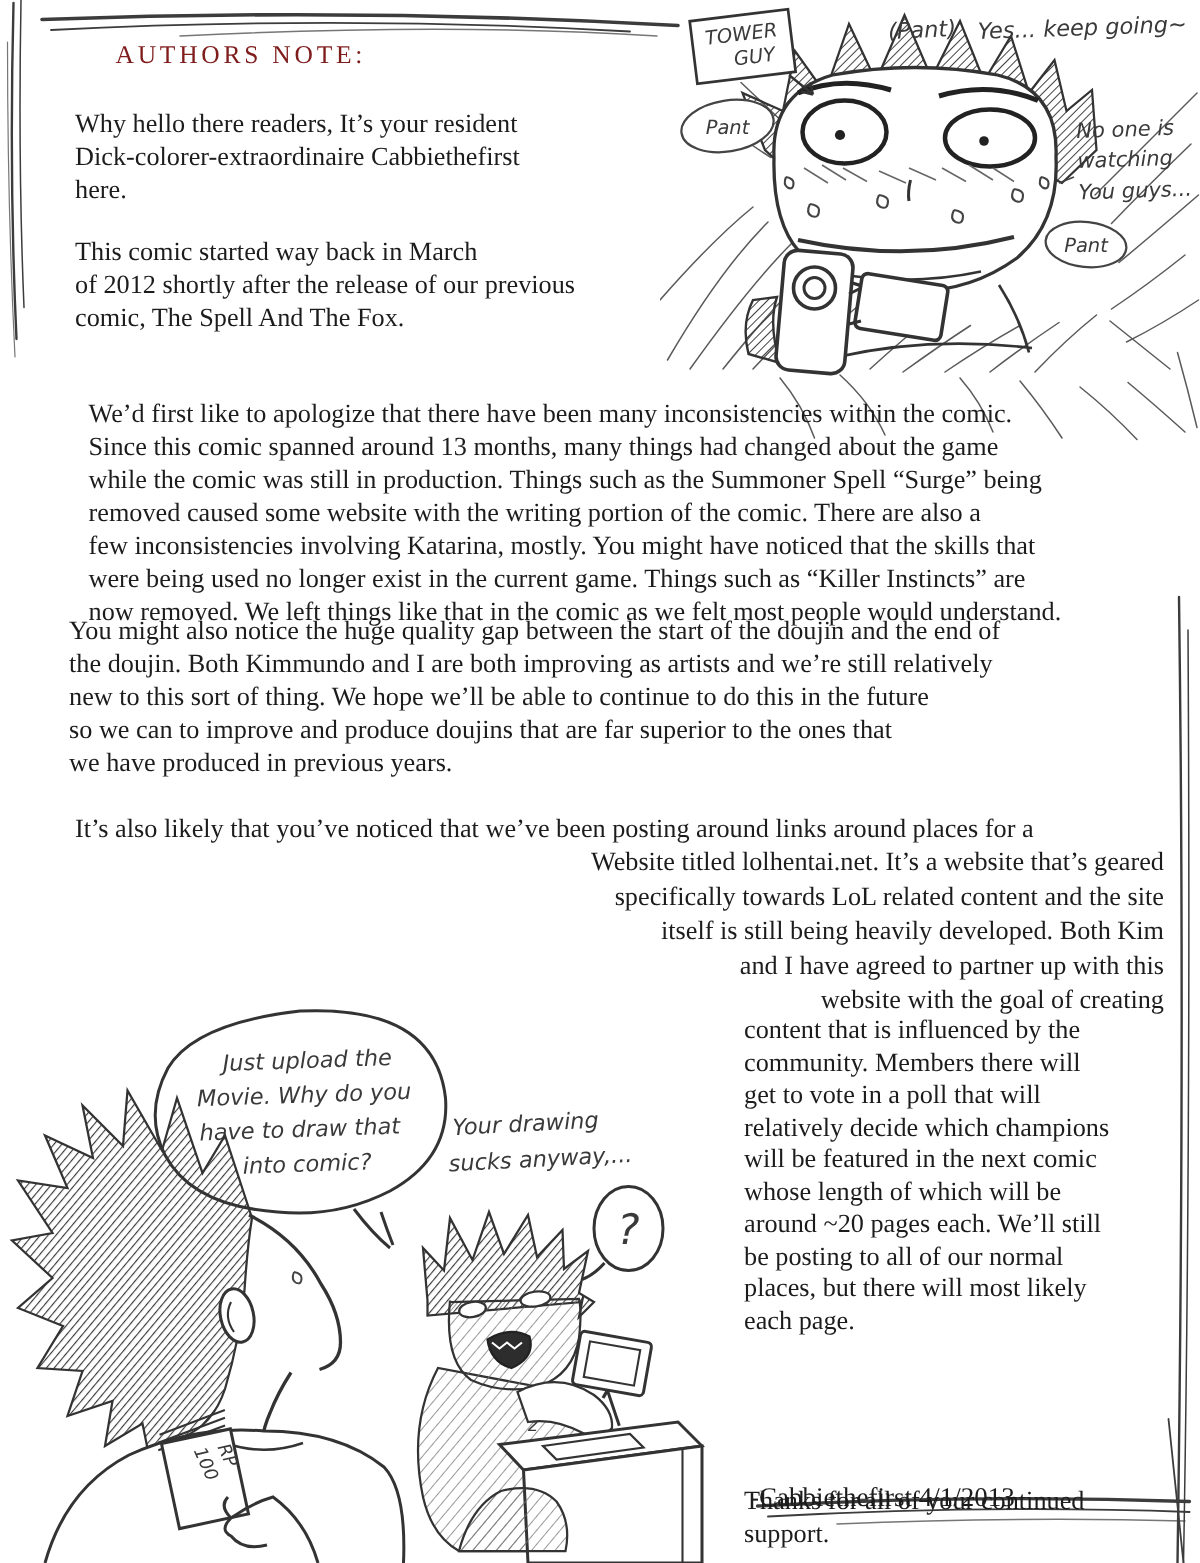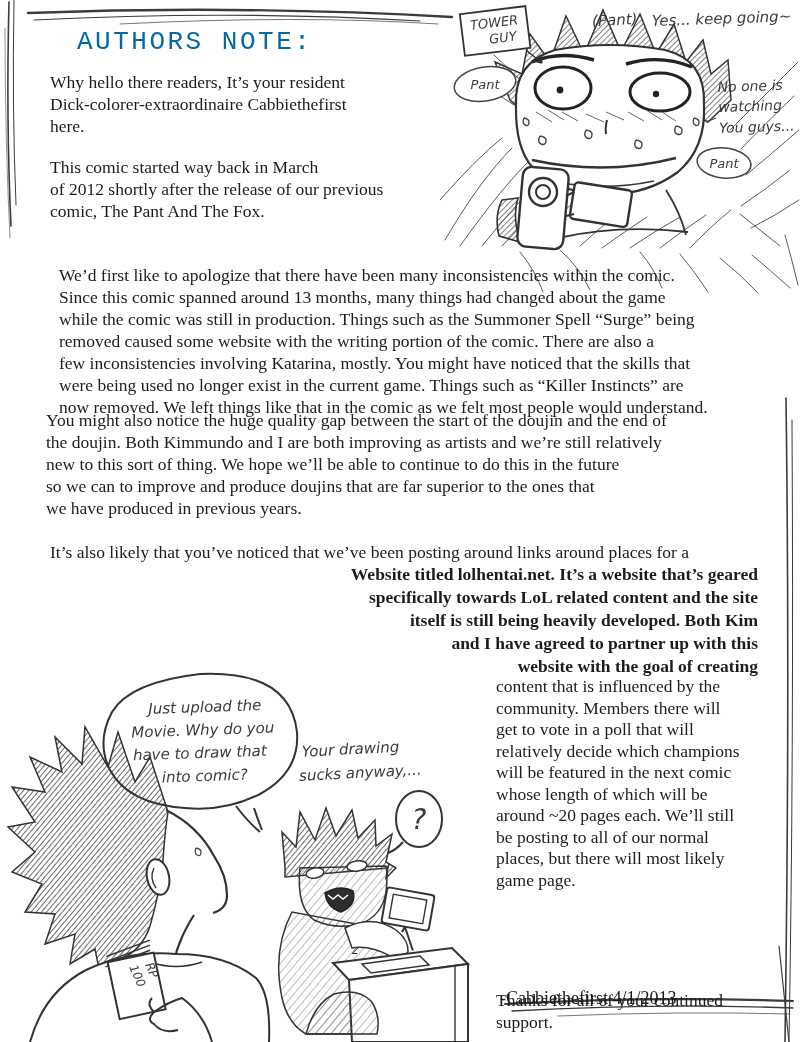--- a/index.html
+++ b/index.html
@@ -1,19 +1,19 @@
 <!DOCTYPE html>
 <html><head>
 <meta charset="utf-8">
 <style>
   html,body{margin:0;padding:0;background:#e8e8e8;}
   .page{position:relative;width:800px;height:1042px;background:#ffffff;overflow:hidden;
         font-family:"Liberation Serif",serif;color:#1c1c1c;margin:0 auto;}
   .abs{position:absolute;}
-  .title{font-size:26px;letter-spacing:2.5px;color:#0369a1;font-family:Liberation Mono, monospace;}
+  .title{font-size:17px;letter-spacing:2.5px;color:#7f1d1d;}
   .body-text{font-size:17.5px;line-height:22px;white-space:nowrap;}
   .lh21{line-height:21.5px;}
   .lh23{line-height:23px;}
   .wrap-right{text-align:right;}
   .sig{font-size:18px;text-align:left;white-space:nowrap;margin-top:14px;}
   svg{display:block;}
   .sketch-layer{pointer-events:none;}
   text.hand{font-family:"DejaVu Sans",sans-serif;font-style:italic;fill:#3a3a3a;}
 </style>
 </head>
@@ -235,21 +235,21 @@
 
   <div class="abs body-text" style="left:50px;top:71px;">
     <div>Why hello there readers, It’s your resident</div>
     <div>Dick-colorer-extraordinaire Cabbiethefirst</div>
     <div>here.</div>
   </div>
 
   <div class="abs body-text" style="left:50px;top:156px;">
     <div>This comic started way back in March</div>
     <div>of 2012 shortly after the release of our previous</div>
-    <div>comic, The Pant And The Fox.</div>
+    <div>comic, The Spell And The Fox.</div>
   </div>
 
   <div class="abs body-text" style="left:59px;top:240px;margin-top:24px;">
     <div>We’d first like to apologize that there have been many inconsistencies within the comic.</div>
     <div>Since this comic spanned around 13 months, many things had changed about the game</div>
     <div>while the comic was still in production. Things such as the Summoner Spell “Surge” being</div>
     <div>removed caused some website with the writing portion of the comic. There are also a</div>
     <div>few inconsistencies involving Katarina, mostly. You might have noticed that the skills that</div>
     <div>were being used no longer exist in the current game. Things such as “Killer Instincts” are</div>
     <div>now removed. We left things like that in the comic as we felt most people would understand.</div>
@@ -258,39 +258,39 @@
   <div class="abs body-text" style="left:46px;top:409px;">
     <div>You might also notice the huge quality gap between the start of the doujin and the end of</div>
     <div>the doujin. Both Kimmundo and I are both improving as artists and we’re still relatively</div>
     <div>new to this sort of thing. We hope we’ll be able to continue to do this in the future</div>
     <div>so we can to improve and produce doujins that are far superior to the ones that</div>
     <div>we have produced in previous years.</div>
   </div>
 
   <div class="abs body-text" style="left:50px;top:541px;">It’s also likely that you’ve noticed that we’ve been posting around links around places for a</div>
 
-  <div class="abs body-text lh23 wrap-right" style="left:298px;top:563px;width:460px;font-weight:bold;">
+  <div class="abs body-text lh23 wrap-right" style="left:316px;top:563px;width:460px;">
     <div>Website titled lolhentai.net. It’s a website that’s geared</div>
     <div>specifically towards LoL related content and the site</div>
     <div>itself is still being heavily developed. Both Kim</div>
     <div>and I have agreed to partner up with this</div>
     <div>website with the goal of creating</div>
   </div>
 
   <div class="abs body-text lh21" style="left:496px;top:676px;">
     <div>content that is influenced by the</div>
     <div>community.  Members there will</div>
     <div>get to vote in a poll that will</div>
     <div>relatively decide which champions</div>
     <div>will be featured in the next comic</div>
     <div>whose length of which will be</div>
     <div>around ~20 pages each. We’ll still</div>
     <div>be posting to all of our normal</div>
     <div>places, but there will most likely</div>
-    <div>game page.</div>
+    <div>each page.</div>
   </div>
 
   <div class="abs body-text" style="left:496px;top:989px;">
     <div>Thanks for all of your continued</div>
     <div>support.</div>
   </div>
 
   <div class="abs sig" style="left:500px;top:974px;width:275px;">-Cabbiethefirst 4/1/2013</div>
 
 </div>

